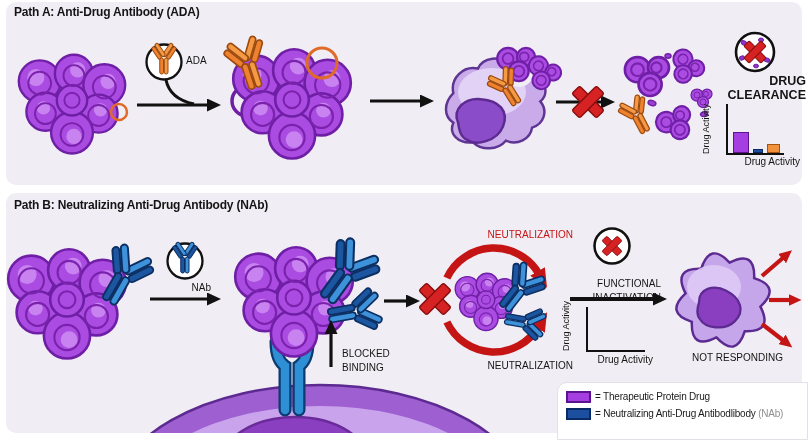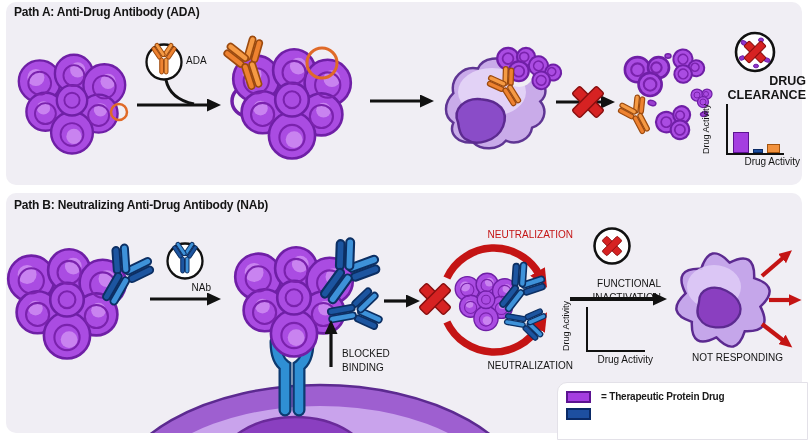--- a/index.html
+++ b/index.html
@@ -22,21 +22,21 @@
   .ab-orange{--c1:#f59a44;--c2:#ee8230;--oc:#9c4a0e;}
   .ab-blue{--c1:#3e92d9;--c2:#1c55a0;--oc:#0c2f63;}
   .chart{position:absolute;border-left:2px solid #111;border-bottom:2px solid #111;}
   .bars{position:absolute;left:5px;right:0;bottom:0;height:100%;display:flex;align-items:flex-end;gap:4px;}
   .bar{height:0;box-sizing:border-box;}
   .b1{width:16px;border:1.5px solid #5c1391;}
   .b2{width:10px;border:1.5px solid #0a2a66;}
   .b3{width:13px;border:1.5px solid #a3540f;}
   #legend{position:absolute;left:557px;top:382px;width:251px;height:58px;background:#ffffff;
           border:1px solid #e3e1e8;border-radius:10px 0 0 0;box-sizing:border-box;padding:5px 0 0 8px;}
-  .lrow{display:flex;align-items:center;gap:10px;height:17px;font-weight:bold;}
+  .lrow{display:flex;align-items:center;gap:4px;height:17px;}
   .swatch{width:25px;height:12px;box-sizing:border-box;flex:0 0 auto;}
   .s1{border:2px solid #5c1391;}
   .s2{border:2px solid #0a2a66;}
   .s3{border:2px solid #a3540f;}
   .ltext{font-size:10px;letter-spacing:-0.2px;white-space:nowrap;color:#1a1a1a;}
   .gray{color:#909090;}
 </style>
 </head>
 <body>
 
@@ -272,14 +272,15 @@
   <div>NOT RESPONDING</div>
 </div>
 
 <div id="legend">
   <div class="lrow">
     <div class="swatch s1" style="background: rgb(164, 62, 224);"></div>
     <div class="ltext"><span>= Therapeutic Protein Drug</span><span class="gray"></span></div>
   </div>
   <div class="lrow">
     <div class="swatch s2" style="background: rgb(29, 79, 160);"></div>
+    <div class="ltext"><span>= Neutralizing Anti-Drug Antibodlibody</span><span class="gray"> (NAb)</span></div>
   </div>
 </div>
 
 </body></html>

